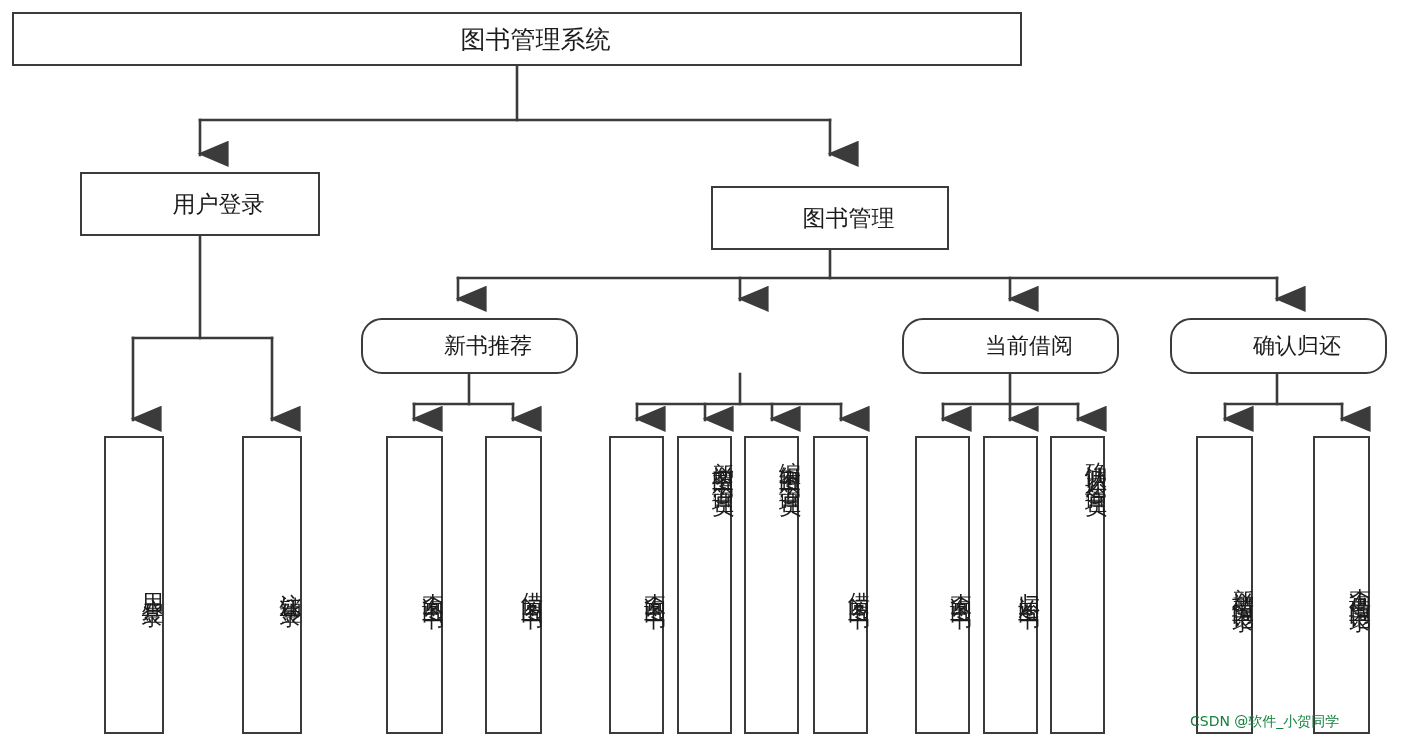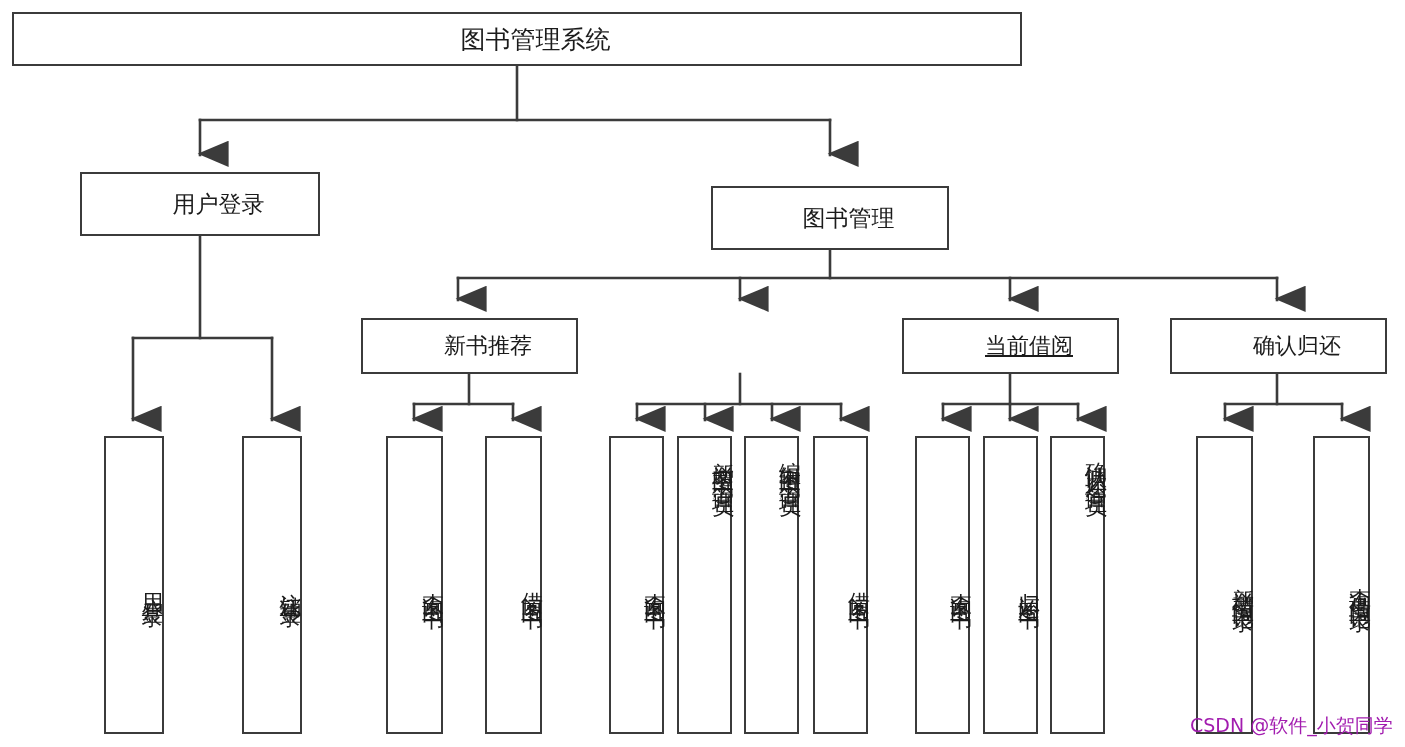--- a/index.html
+++ b/index.html
@@ -39,20 +39,21 @@
     padding-left: 37px;
   }
   .node.root {
     font-size: 25px;
   }
   .node.level2 {
     font-size: 23px;
   }
   .node.level3 {
     font-size: 22px;
+    border-radius: 21px;
   }
   .node.leaf {
     align-items: flex-start;
     justify-content: center;
     padding-top: 6px;
     font-size: 22px;
   }
   .vtext {
     writing-mode: vertical-rl;
     text-orientation: upright;
@@ -61,22 +62,22 @@
     white-space: nowrap;
   }
   .leaf.center-text {
     align-items: center;
     padding-top: 0;
   }
   .watermark {
     position: absolute;
     left: 1190px;
     top: 713px;
-    font-size: 19px;
-    color: #a21caf;
+    font-size: 14px;
+    color: #15803d;
     white-space: nowrap;
     z-index: 5;
   }
 </style>
 </head>
 <body>
 
 <div id="canvas">
 
   <svg id="wires" viewBox="0 0 1405 747" xmlns="http://www.w3.org/2000/svg">
@@ -139,21 +140,21 @@
   <div class="node level2" style="left:80px; top:172px; width:240px; height:64px;">
     <span>用户登录</span>
   </div>
   <div class="node level2" style="left:711px; top:186px; width:238px; height:64px;">
     <span>图书管理</span>
   </div>
 
   <div class="node level3" style="left:361px; top:318px; width:217px; height:56px;">
     <span>新书推荐</span>
   </div>
-  <div class="node level3" style="left:902px; top:318px; width:217px; height:56px;text-decoration:underline;">
+  <div class="node level3" style="left:902px; top:318px; width:217px; height:56px;">
     <span>当前借阅</span>
   </div>
   <div class="node level3" style="left:1170px; top:318px; width:217px; height:56px;">
     <span>确认归还</span>
   </div>
 
   <div class="node leaf center-text" style="left:104px; top:436px; width:60px; height:298px;">
     <span class="vtext">用户登录</span>
   </div>
   <div class="node leaf center-text" style="left:242px; top:436px; width:60px; height:298px;">

